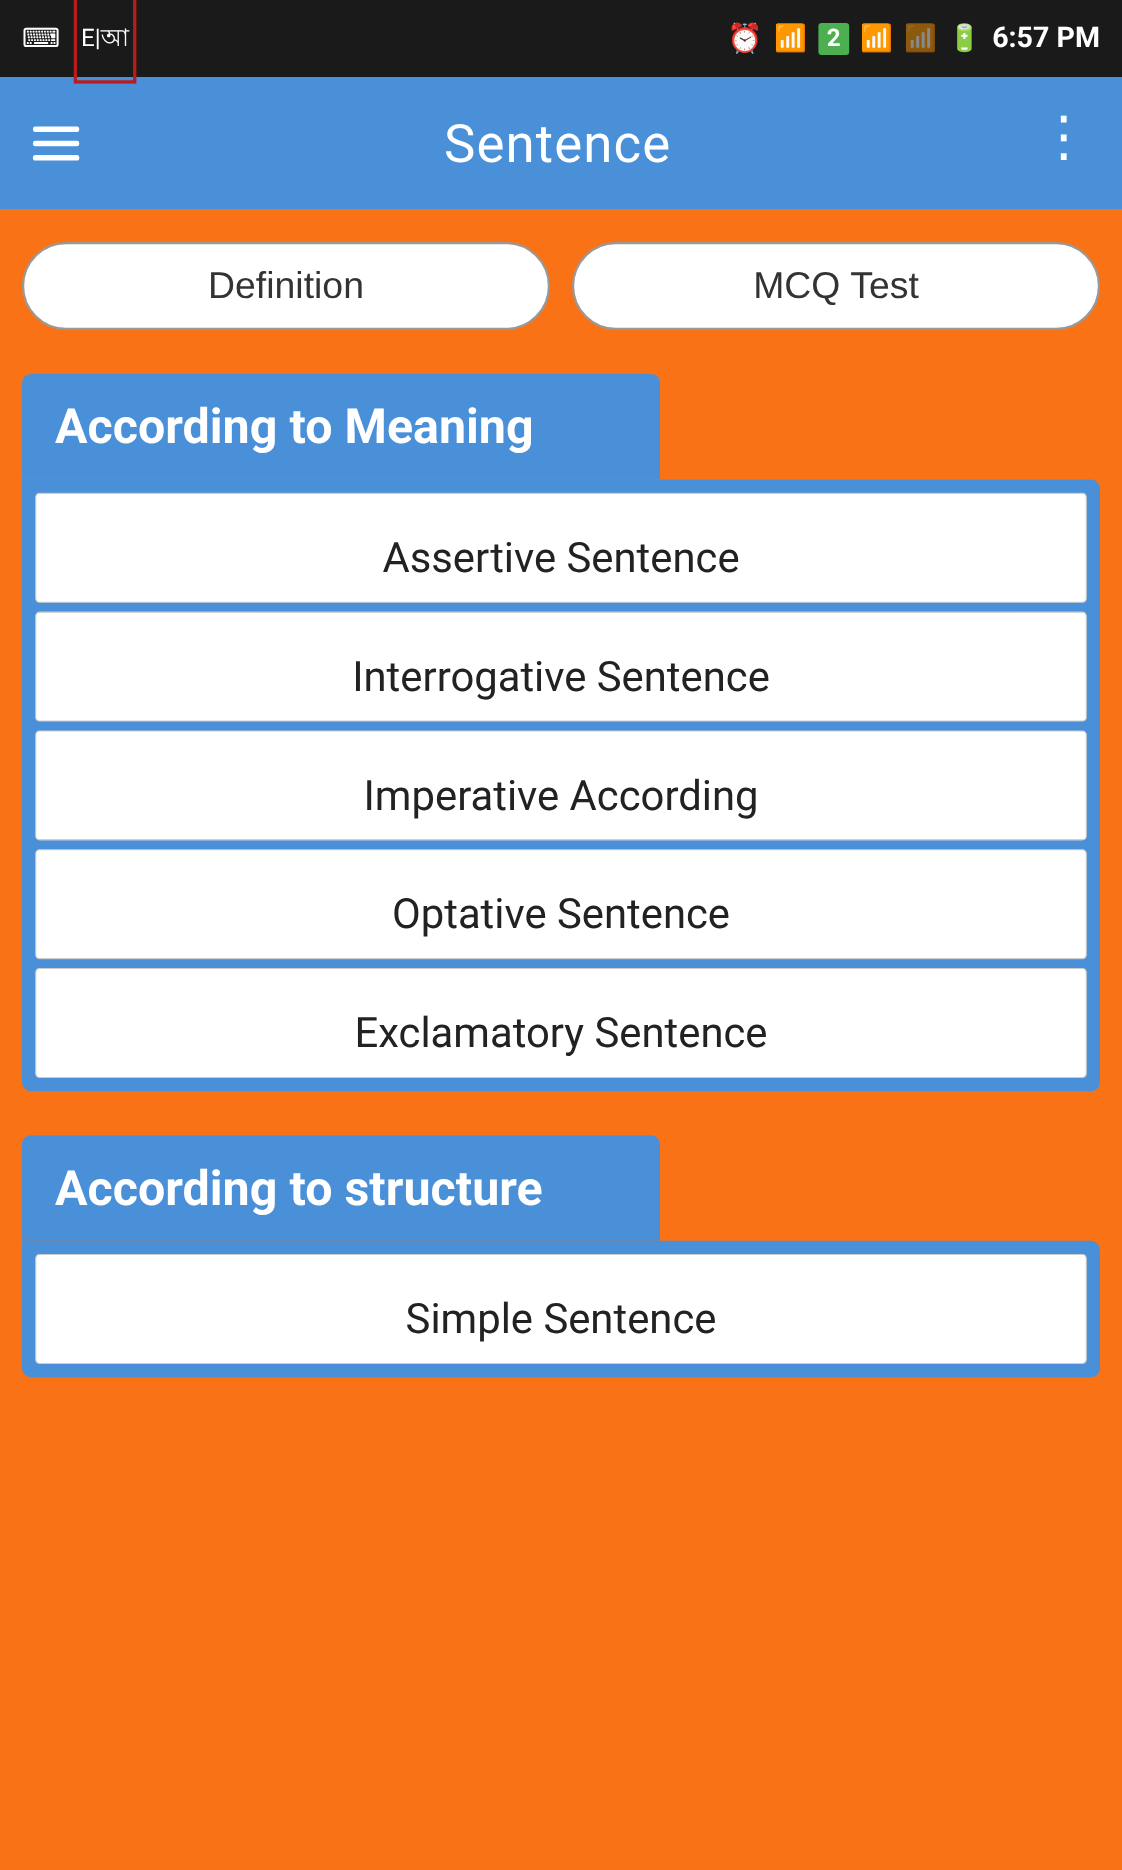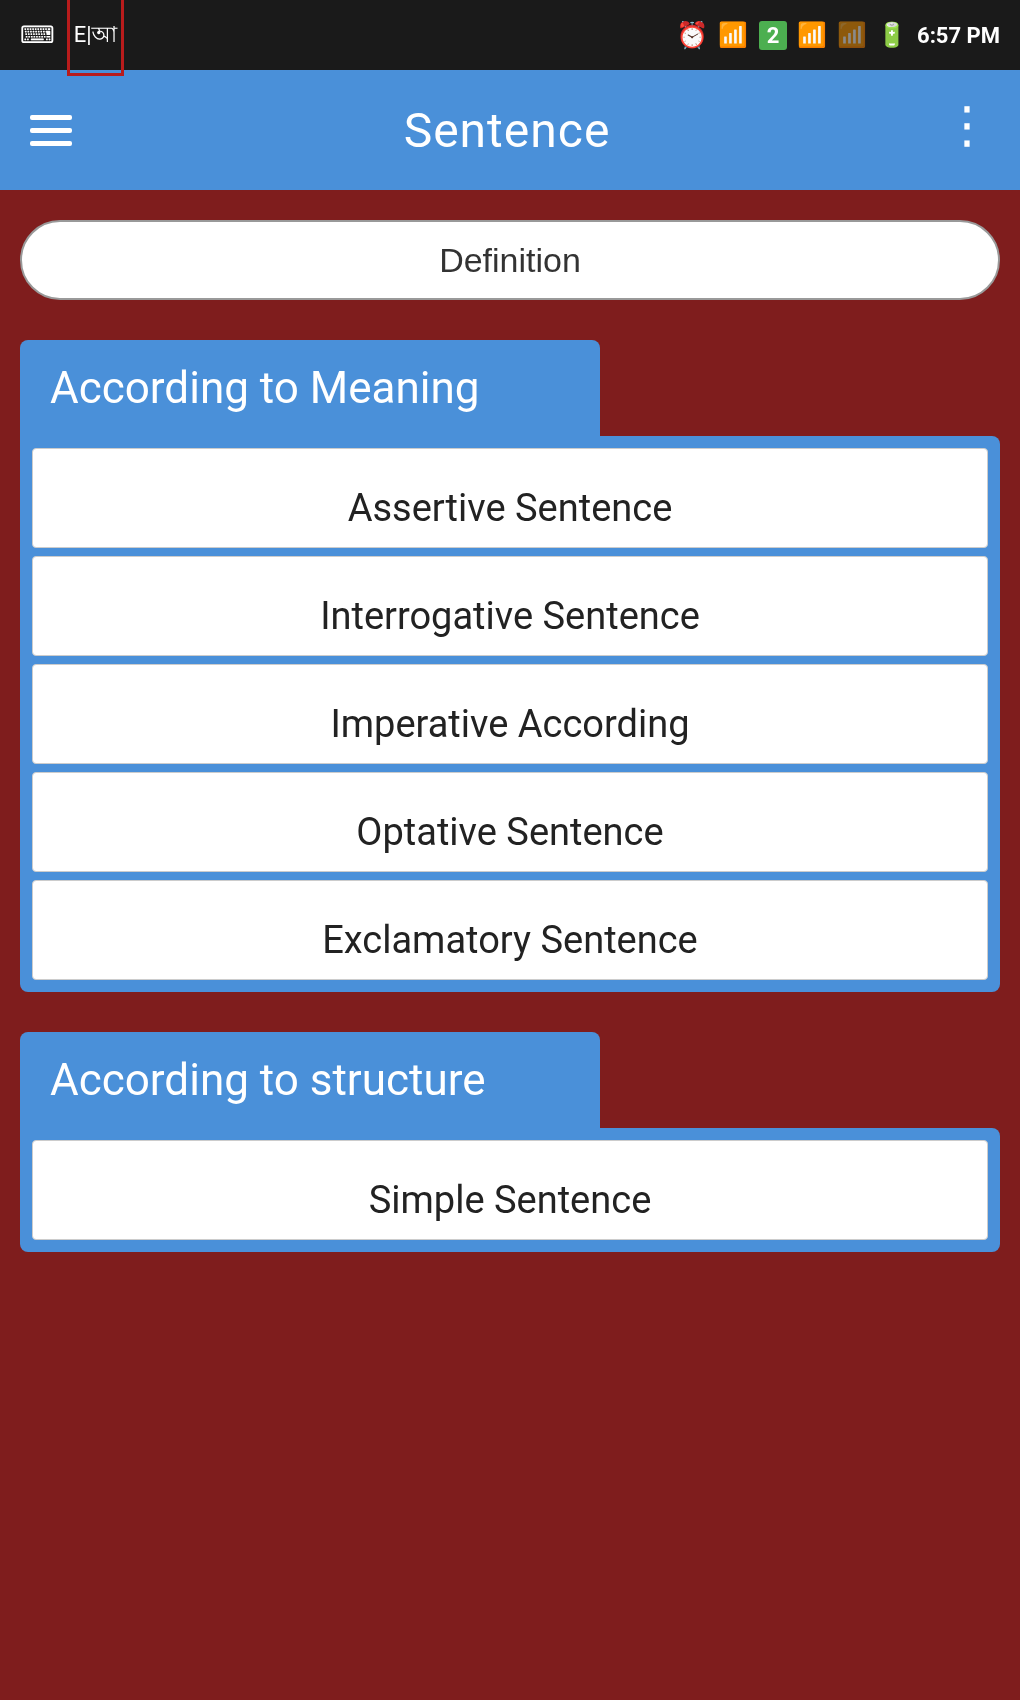--- a/index.html
+++ b/index.html
@@ -85,21 +85,21 @@
       color: white;
       font-size: 50px;
       cursor: pointer;
       letter-spacing: -2px;
       line-height: 1;
       padding-bottom: 10px;
     }
 
     
     .content {
-      background: #7f1d1d;
+      background: #f97316;
       padding: 30px 20px;
       min-height: calc(1700px - 190px);
     }
 
     
     .tab-row {
       display: flex;
       gap: 20px;
       margin-bottom: 40px;
     }
@@ -128,21 +128,21 @@
       background: #4a90d9;
       padding: 22px 30px;
       border-radius: 8px 8px 0 0;
       display: inline-block;
       min-width: 580px;
     }
 
     .section-header-text {
       color: white;
       font-size: 44px;
-      font-weight: 400;
+      font-weight: 700;
     }
 
     .section-body {
       background: #4a90d9;
       border-radius: 0 8px 8px 8px;
       padding: 12px;
     }
 
     .list-item {
       background: white;
@@ -175,40 +175,43 @@
     <span class="status-icon">⌨</span>
     <span class="status-icon" style="font-size:22px; border:3px solid #b91c1c; padding: 19px 4px;">E|আ</span>
   </div>
   <div class="status-bar-right">
     <span style="font-size:26px;">⏰</span>
     <span style="font-size:24px;">📶</span>
     <span style="background:#4caf50; color:white; font-size:22px; padding:2px 8px; border-radius:3px;">2</span>
     <span style="font-size:24px;">📶</span>
     <span style="font-size:24px; opacity:0.5;">📶</span>
     <span style="font-size:24px;">🔋</span>
-    <span style="font-size:22px;">6:57 PM</span>
+    <span style="font-size:26px;">6:57 PM</span>
   </div>
 </div>
 
 <div class="app-bar">
   <div class="hamburger-icon">
     <span></span>
     <span></span>
     <span></span>
   </div>
   <span class="app-bar-title">Sentence</span>
   <div class="more-icon">⋮</div>
 </div>
 
 <div class="content">
 
   <div class="tab-row">
     <button class="tab-button">
       <span>Definition</span>
     </button>
+    <button class="tab-button">
+      <span>MCQ Test</span>
+    </button>
   </div>
 
   <div class="section-container">
     <div class="section-header">
       <span class="section-header-text">According to Meaning</span>
     </div>
     <div class="section-body">
       <div class="list-item">
         <span class="list-item-text">Assertive Sentence</span>
       </div>

